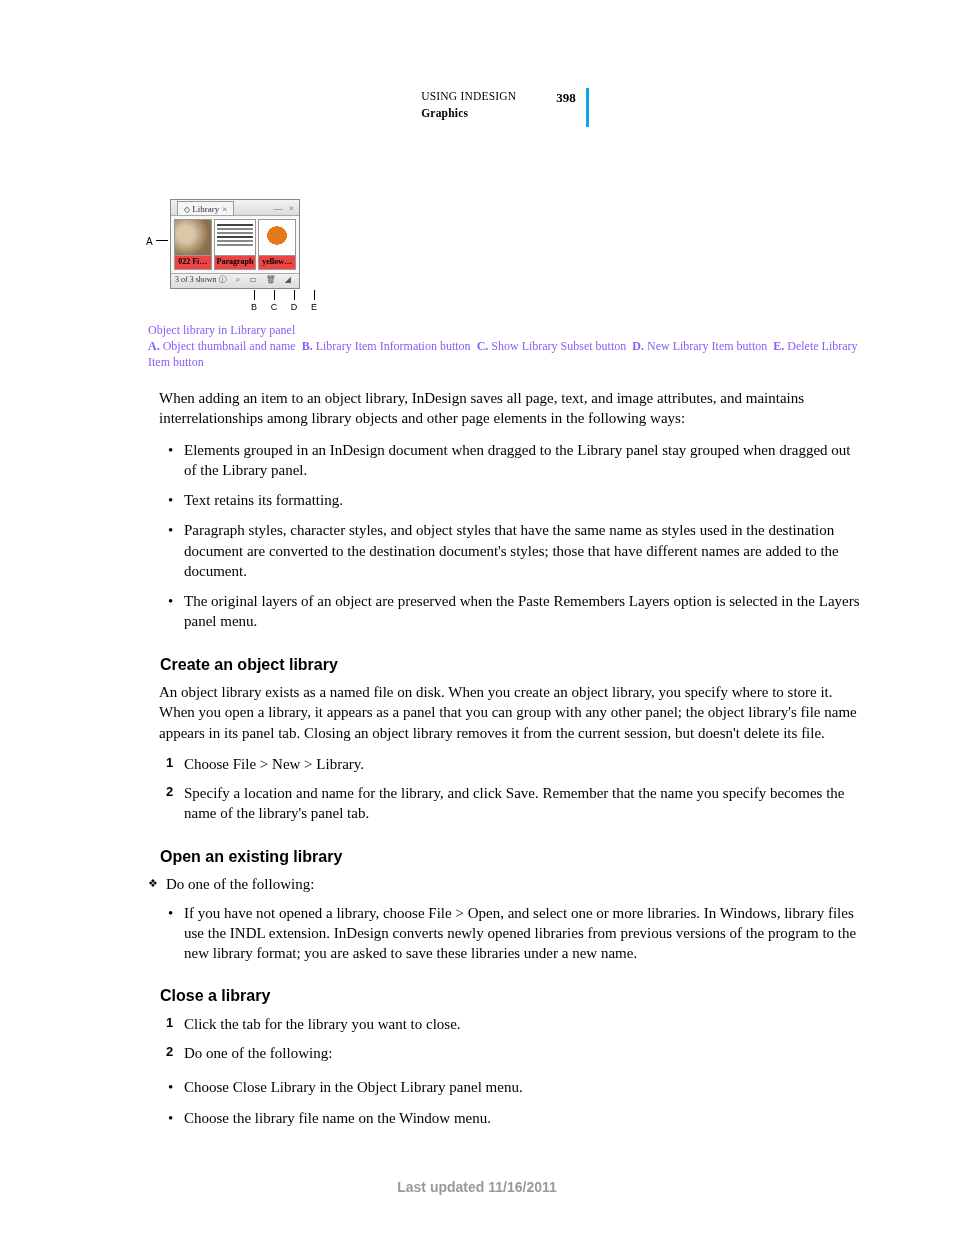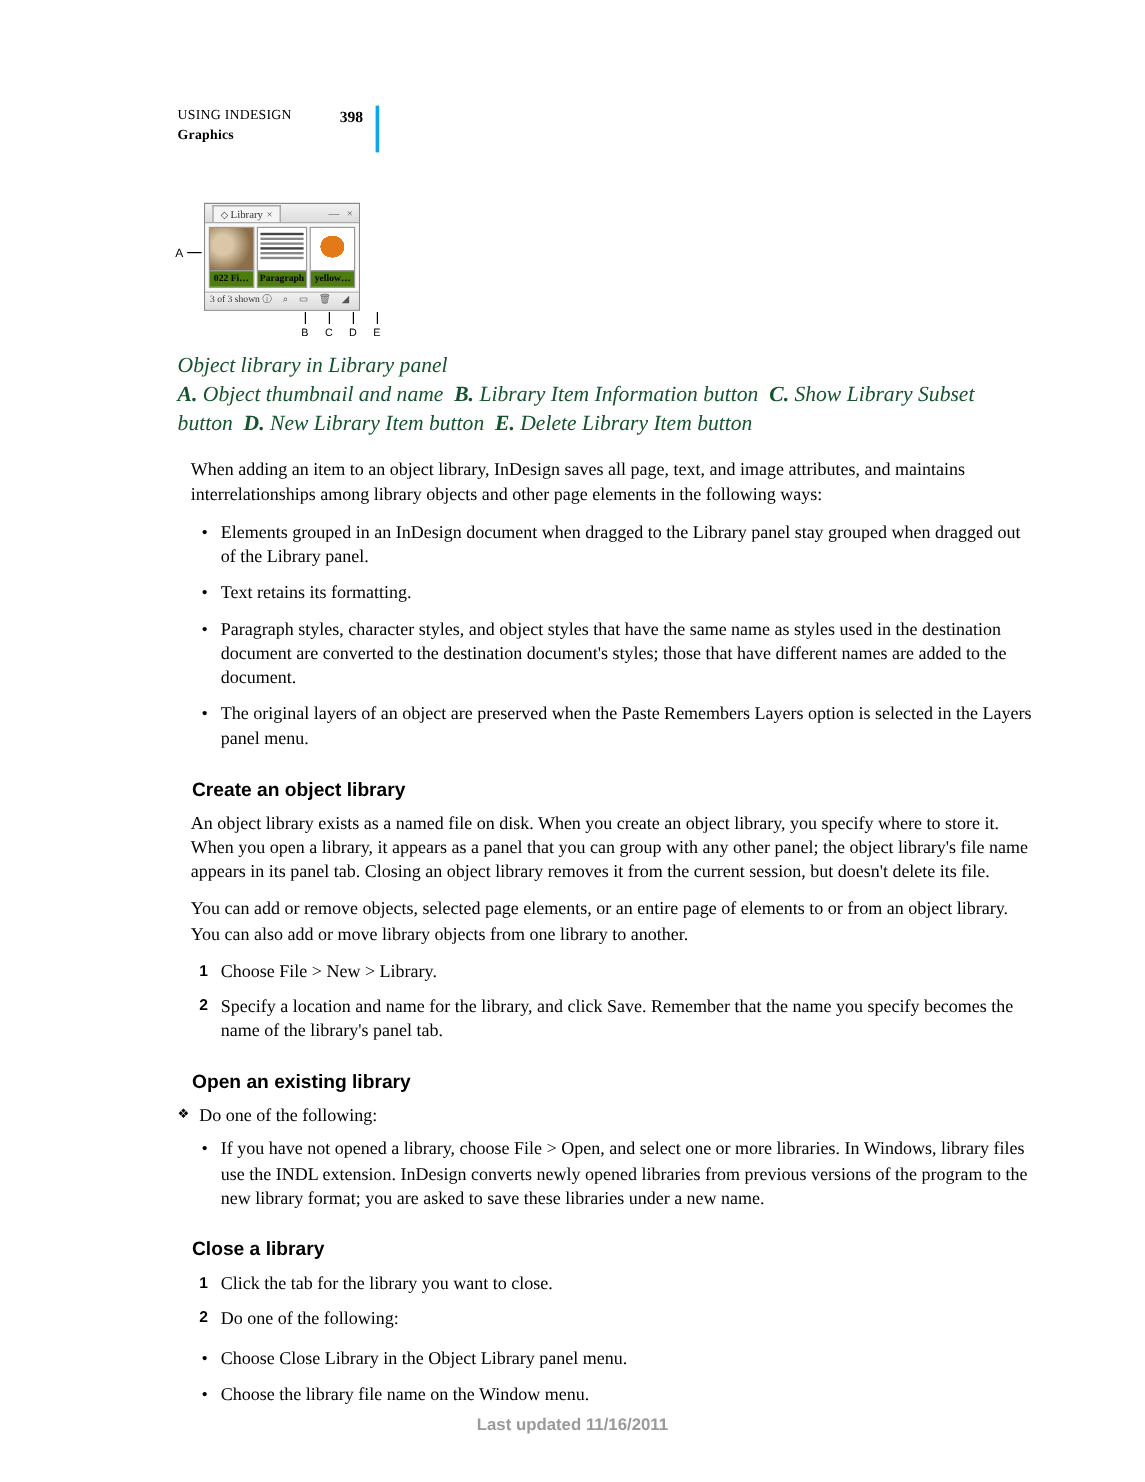--- a/index.html
+++ b/index.html
@@ -11,23 +11,23 @@
     height: 1235px;
     position: relative;
     font-size: 15px;
     line-height: 1.35;
   }
   .page {
     padding: 88px 92px 0 148px;
   }
   .header-row {
     display: flex;
-    justify-content: flex-start;
+    justify-content: center;
     align-items: flex-start;
-    margin-bottom: 42px;
+    margin-bottom: 72px;
     gap: 40px;
   }
   .header-left {
     font-size: 11.5px;
     letter-spacing: 0.2px;
     line-height: 1.45;
   }
   .header-chapter { font-weight: 400; }
   .header-section { font-weight: 700; }
   .page-num {
@@ -99,21 +99,21 @@
     align-items:center;
     justify-content:center;
     overflow:hidden;
   }
   .thumb-label {
     font-size:8px;
     white-space:nowrap;
     overflow:hidden;
     text-overflow:ellipsis;
     padding:1px 2px;
-    background:#4d7c0f;
+    background:#ef4444;
     font-weight:700;
     text-align:center;
   }
   .swatch1 { background:radial-gradient(circle at 30% 40%, #d9c7a8 25%, #8b6f4a 70%); }
   .swatch2 { display:flex; flex-direction:column; gap:2px; padding:4px 2px;}
   .swatch2 .line { height:2px; background:#888; }
   .swatch2 .line.b { background:#444; }
   .leaf {
     width:30px; height:30px;
     background:
@@ -157,25 +157,24 @@
     background:#000;
   }
   .callout-lines .lbl {
     position:absolute;
     top:11px;
     font-size:9px;
     font-family:"Myriad Pro",Arial,sans-serif;
     transform:translateX(-50%);
   }
   .caption {
-    font-style: italic;
-    font-size: 18px;
+    font-size: 12px;
     line-height: 1.35;
     margin: 6px 0 18px 0;
-    color:#14532d;
+    color:#8b5cf6;
   }
   .caption .b { font-weight:700; }
   .body-text { margin-bottom: 11px; margin-left: 11px; }
   ul.bullets {
     list-style: none;
     margin: 0 0 14px 0;
   }
   ul.bullets li {
     position: relative;
     padding-left: 18px;
@@ -320,21 +319,20 @@
 
   <ul class="bullets">
     <li>Elements grouped in an InDesign document when dragged to the Library panel stay grouped when dragged out of the Library panel.</li>
     <li>Text retains its formatting.</li>
     <li>Paragraph styles, character styles, and object styles that have the same name as styles used in the destination document are converted to the destination document's styles; those that have different names are added to the document.</li>
     <li>The original layers of an object are preserved when the Paste Remembers Layers option is selected in the Layers panel menu.</li>
   </ul>
 
   <h2 class="sub">Create an object library</h2>
   <p class="body-text">An object library exists as a named file on disk. When you create an object library, you specify where to store it. When you open a library, it appears as a panel that you can group with any other panel; the object library's file name appears in its panel tab. Closing an object library removes it from the current session, but doesn't delete its file.</p>
-  <p class="body-text">You can add or remove objects, selected page elements, or an entire page of elements to or from an object library. You can also add or move library objects from one library to another.</p>
   <ol class="steps">
     <li>Choose File &gt; New &gt; Library.</li>
     <li>Specify a location and name for the library, and click Save. Remember that the name you specify becomes the name of the library's panel tab.</li>
   </ol>
 
   <h2 class="sub">Open an existing library</h2>
   <div class="diamond-line">Do one of the following:</div>
   <ul class="bullets">
     <li>If you have not opened a library, choose File &gt; Open, and select one or more libraries. In Windows, library files use the INDL extension. InDesign converts newly opened libraries from previous versions of the program to the new library format; you are asked to save these libraries under a new name.</li>
   </ul>

